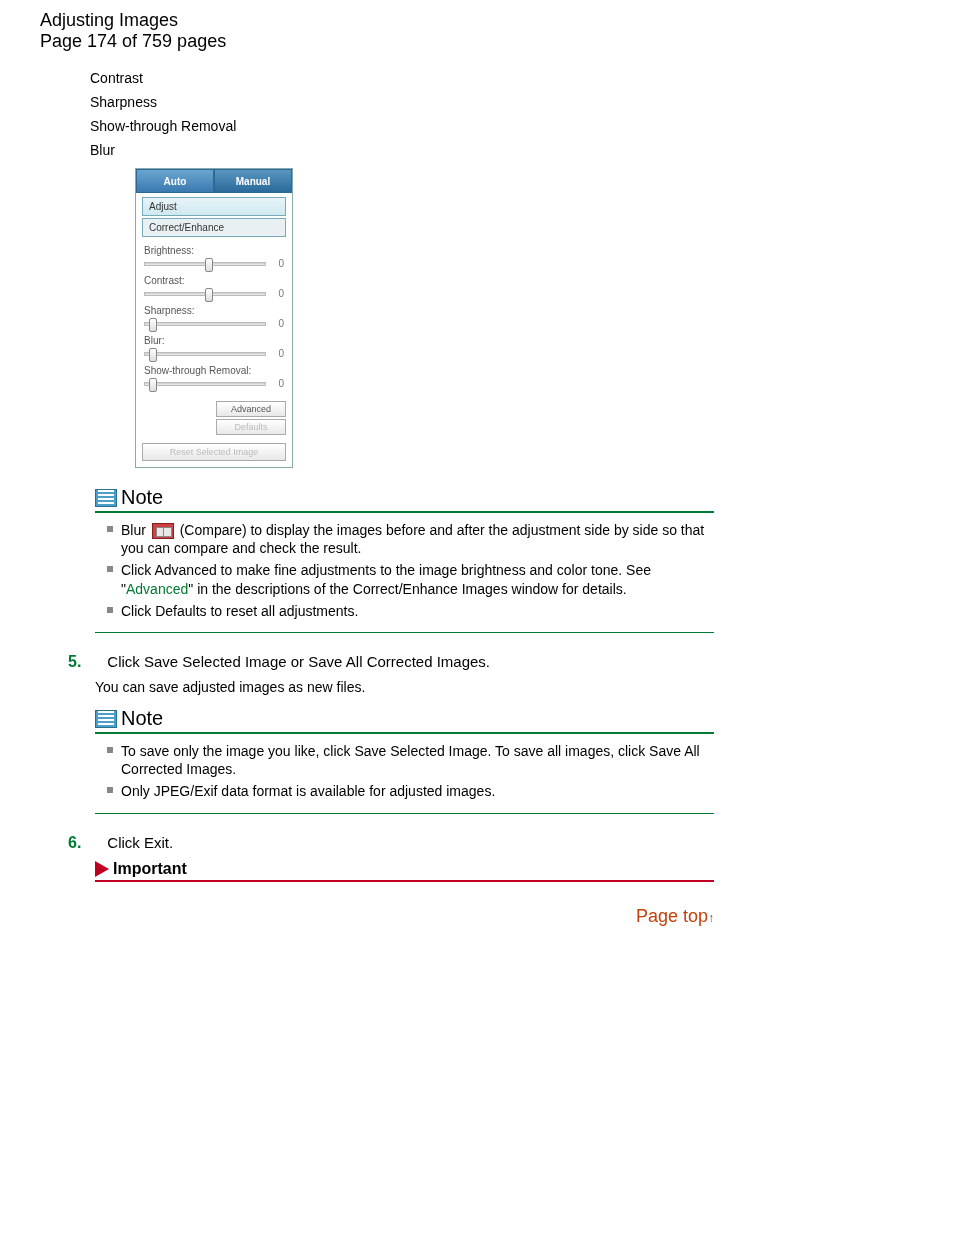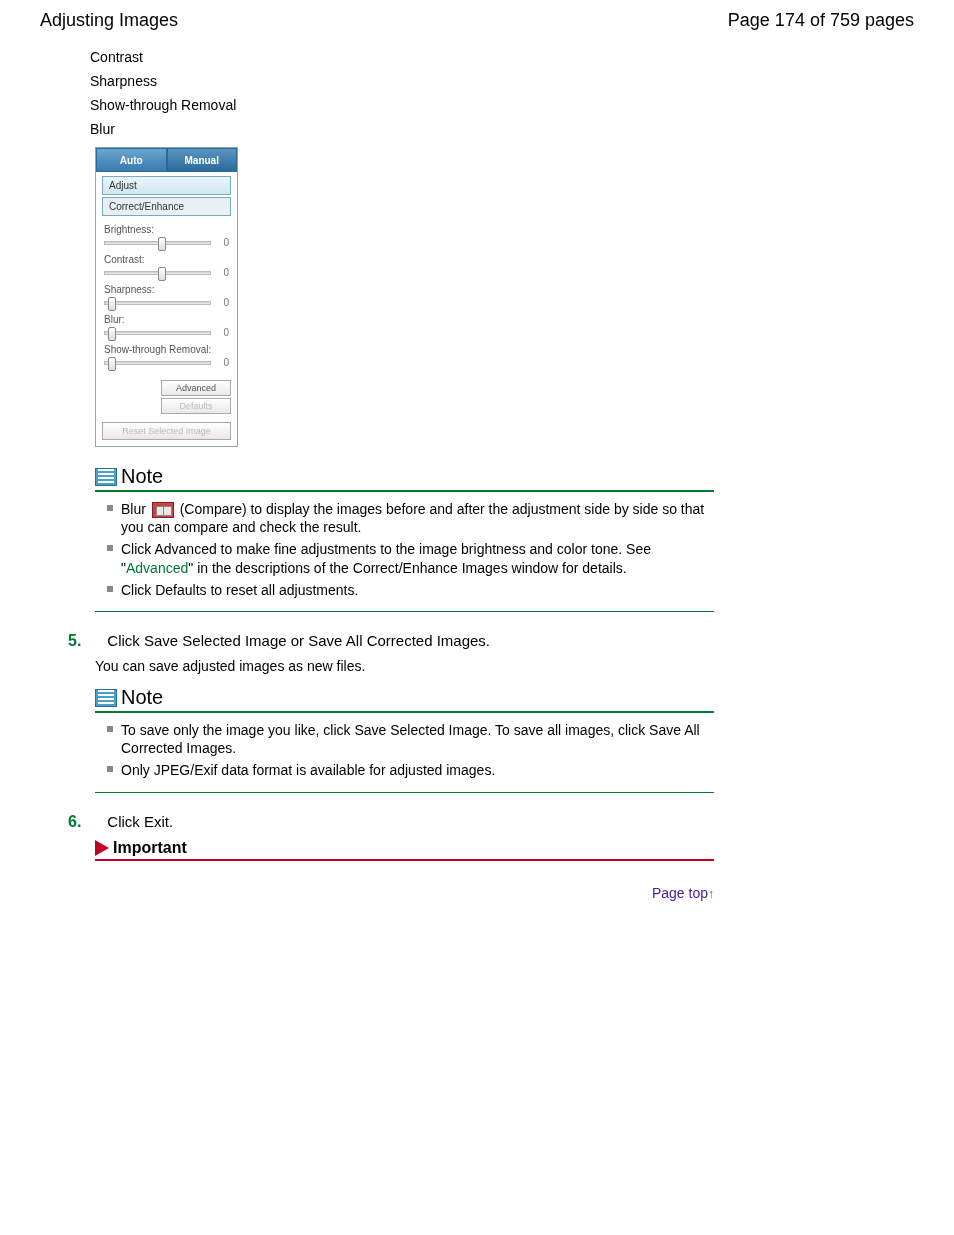--- a/index.html
+++ b/index.html
@@ -9,39 +9,41 @@
     color: #000;
     background: #fff;
     width: 954px;
     padding: 10px 40px 20px 40px;
   }
   .header-row {
     display: flex;
     justify-content: space-between;
     font-size: 18px;
     margin-bottom: 18px;
+    flex-direction: column;
   }
   .simple-list {
     margin-left: 50px;
     margin-bottom: 10px;
   }
   .simple-list div {
     margin-bottom: 8px;
   }
   .panel-wrap {
     margin-left: 55px;
     margin-bottom: 18px;
   }
   .panel {
-    width: 143px;
+    width: 158px;
     border: 1px solid #8aa;
     background: #fff;
     font-family: Tahoma, sans-serif;
     font-size: 10px;
     color: #555;
+    margin-left: 40px;
   }
   .tabs-row {
     display: flex;
     height: 24px;
   }
   .tab {
     flex: 1;
     display: flex;
     align-items: center;
     justify-content: center;
@@ -247,22 +249,22 @@
     border-bottom: 1px solid #c00020;
     padding: 6px 10px;
   }
   .page-top {
     margin-left: 55px;
     margin-right: 200px;
     text-align: right;
     margin-top: 24px;
   }
   .page-top a {
-    color: #4c1d95;
-    font-size: 14px;
+    color: #c2410c;
+    font-size: 18px;
   }
   .page-top .arrow {
     font-size: 12px;
     color: #555;
   }
 </style>
 </head>
 <body>
 
 <div class="header-row">

